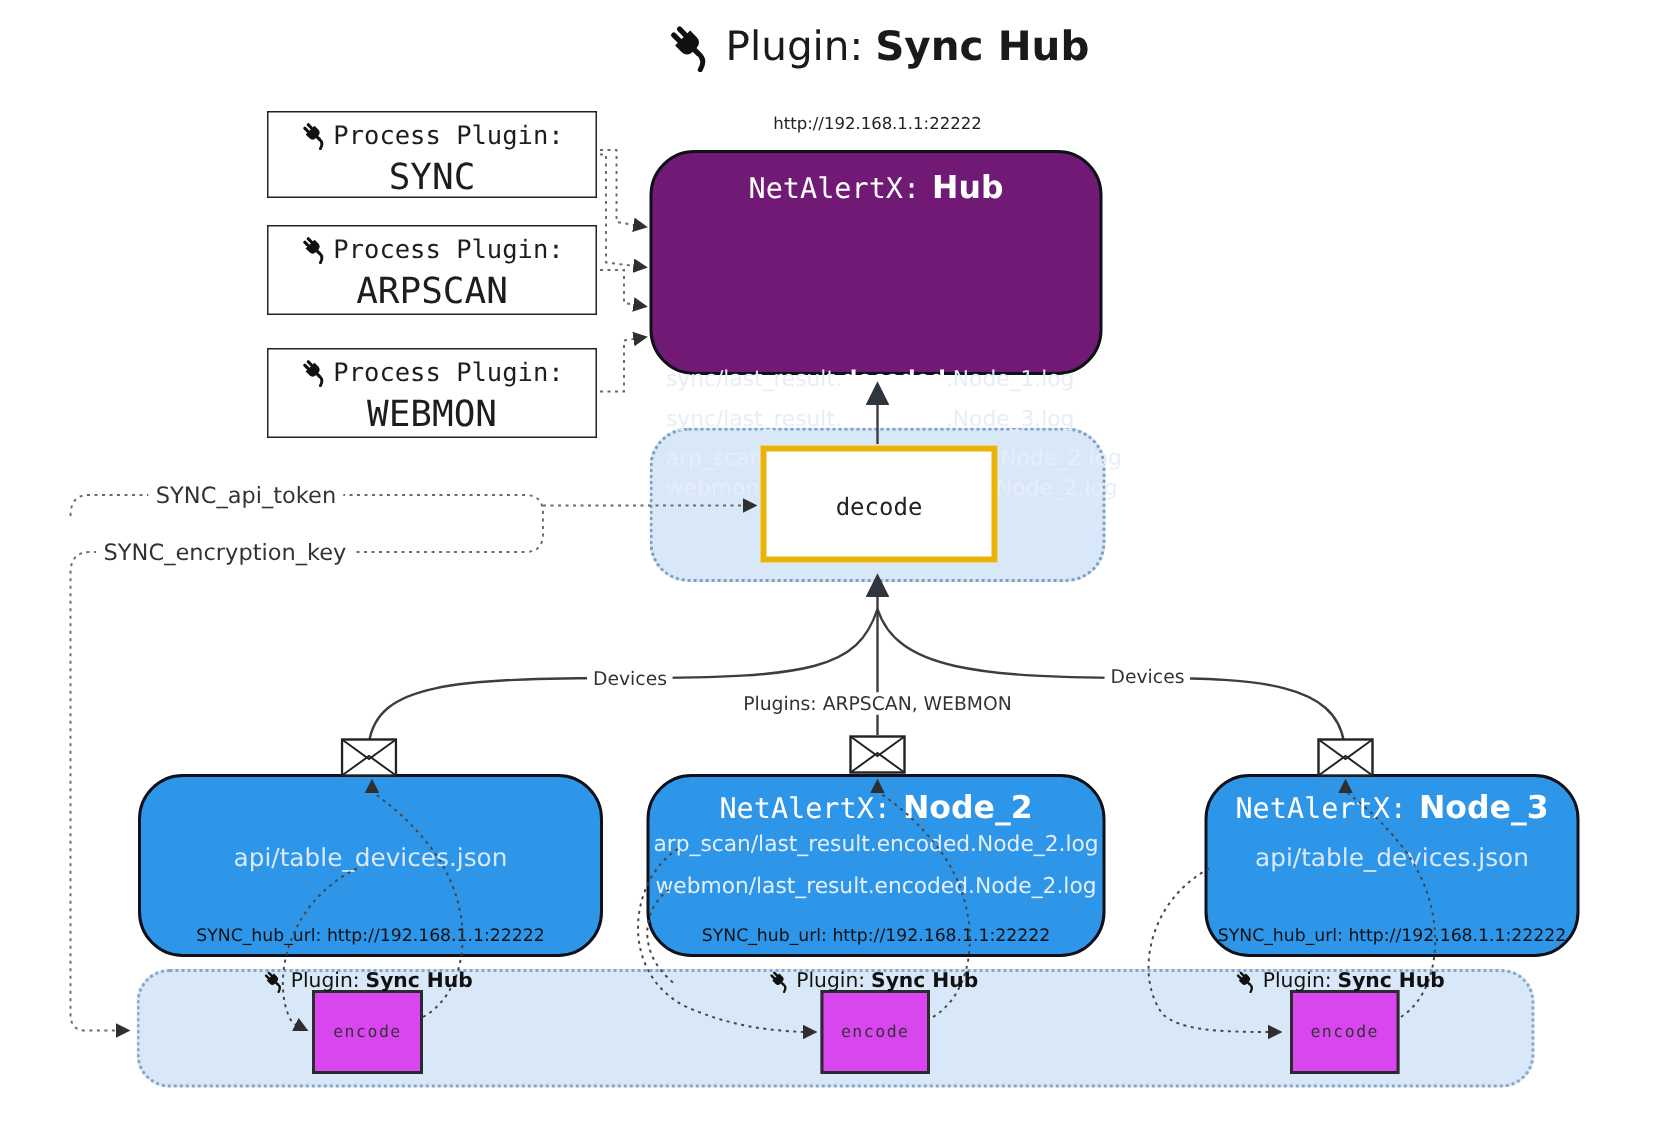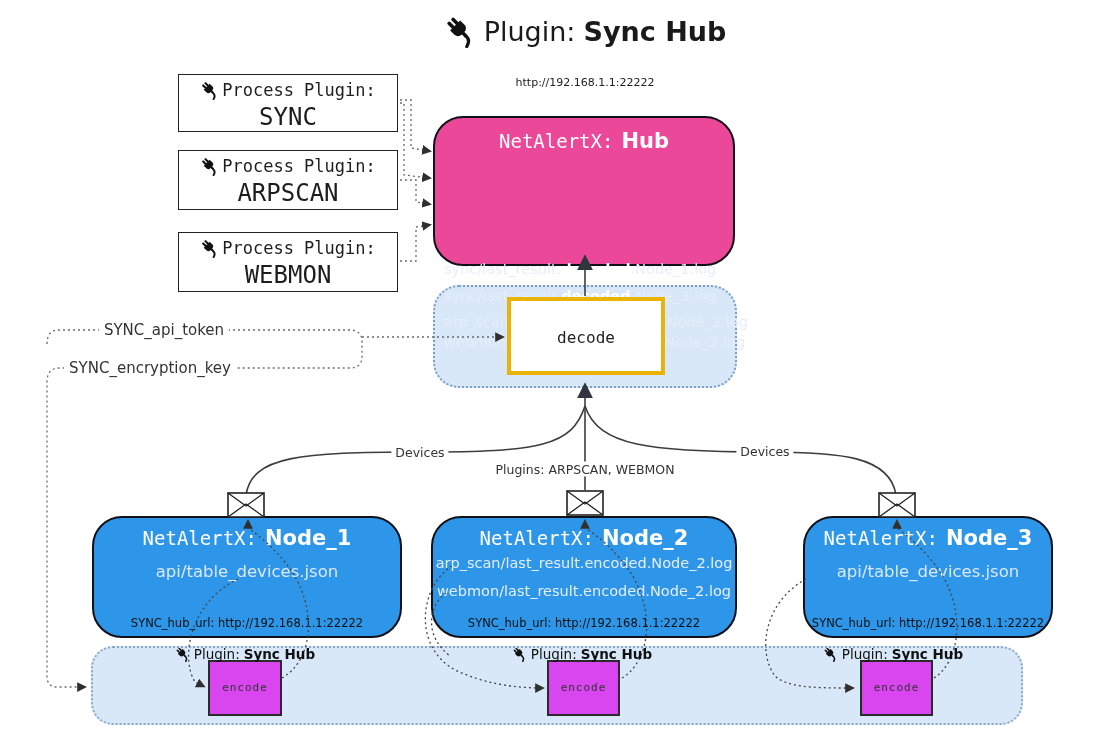--- a/index.html
+++ b/index.html
@@ -22,22 +22,22 @@
     color:#1d1d1d; padding-top:5px; z-index:2; }
   .procbox .row1 { font-size:17px; white-space:nowrap; }
   .procbox .row2 { font-size:24px; margin-top:3px; }
   .pb1 { top:74px; height:58px; }
   .pb2 { top:150px; height:60px; }
   .pb3 { top:232px; height:60px; }
 
   
   .hub-url { position:absolute; left:585px; top:76px; transform:translateX(-50%);
     font-size:11px; color:#222; z-index:2; white-space:nowrap; }
-  .hubbox { position:absolute; left:433px; top:116px; width:302px; height:150px;
-    background:#ec4899; border:2px solid #101018; border-radius:30px; z-index:2; }
+  .hubbox { position:absolute; left:433px; top:100px; width:302px; height:150px;
+    background:#701a75; border:2px solid #101018; border-radius:30px; z-index:2; }
   .hub-title { position:absolute; left:0; right:0; top:11px; text-align:center; color:#fff; white-space:nowrap; }
   .hub-title .tp { font-size:19px; margin-right:8px; }
   .hub-title .tn { font-size:21px; font-weight:700; }
   .hubline { position:absolute; left:9px; font-size:14.5px; color:#e7edf9; white-space:nowrap; }
   .hubline b { color:#ffffff; }
   .hl1 { top:143px; } .hl2 { top:170px; } .hl3 { top:196px; } .hl4 { top:216px; }
 
   
   .decode-zone { position:absolute; left:433px; top:285px; width:304px; height:103px;
     background:#d8e8f8; border:2px dotted #7e9fc4; border-radius:26px; z-index:1; }
@@ -152,21 +152,20 @@
   <div class="decode-box">decode</div>
 
   <div class="wire-label lbl-token">SYNC_api_token</div>
   <div class="wire-label lbl-key">SYNC_encryption_key</div>
 
   <div class="edge-label lbl-dev-l">Devices</div>
   <div class="edge-label lbl-dev-r">Devices</div>
   <div class="edge-label lbl-plug-mid">Plugins: ARPSCAN, WEBMON</div>
 
   <div class="nodebox n1">
-    <div class="node-title"><span class="tp">NetAlertX:</span><span class="tn">Node_1</span></div>
     <div class="nline-big">api/table_devices.json</div>
     <div class="nurl">SYNC_hub_url: http://192.168.1.1:22222</div>
   </div>
   <div class="nodebox n2">
     <div class="node-title"><span class="tp">NetAlertX:</span><span class="tn">Node_2</span></div>
     <div class="nline" style="top:37px">arp_scan/last_result.encoded.Node_2.log</div>
     <div class="nline" style="top:65px">webmon/last_result.encoded.Node_2.log</div>
     <div class="nurl">SYNC_hub_url: http://192.168.1.1:22222</div>
   </div>
   <div class="nodebox n3">

